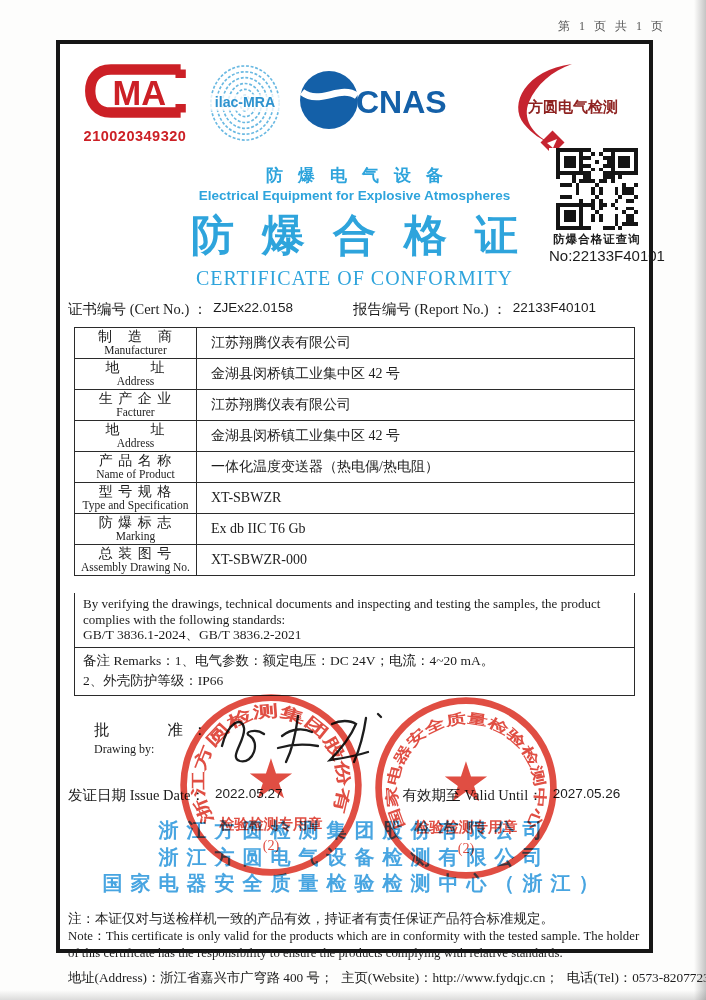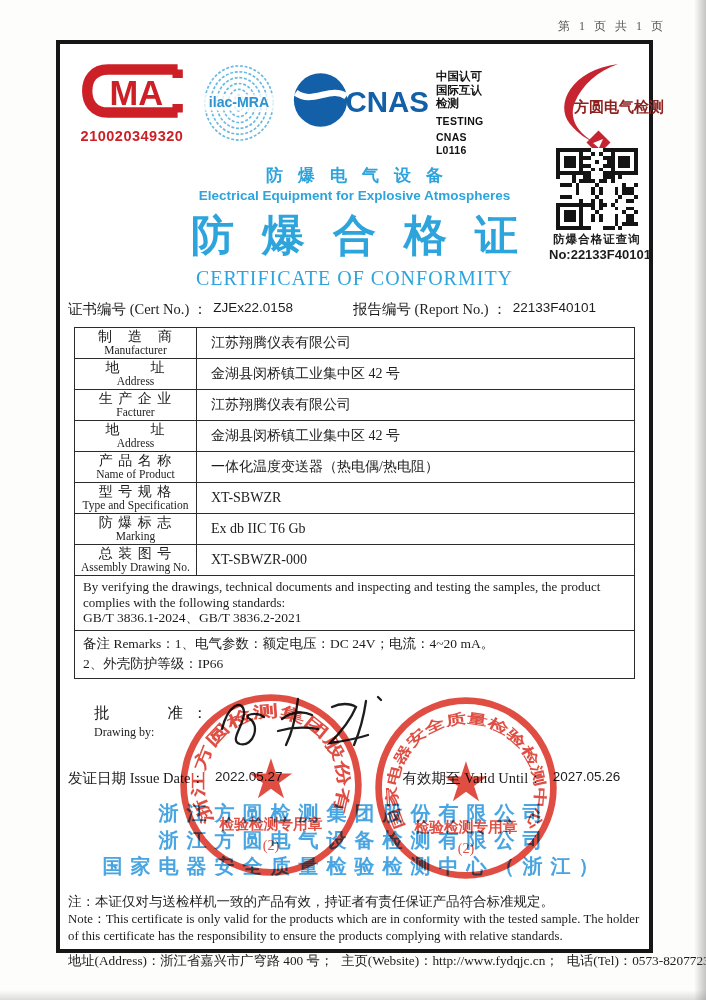--- a/index.html
+++ b/index.html
@@ -28,29 +28,29 @@
   .h-cn-small { font-size:17px; font-weight:bold; letter-spacing:15px; text-indent:15px; }
   .h-en-small { font-family:"Liberation Sans","DejaVu Sans",sans-serif; font-size:13.5px; font-weight:bold; margin-top:1px; }
   .h-cn-big { font-size:43px; font-weight:bold; letter-spacing:28px; text-indent:28px; margin-top:4px; }
   .h-en-big { font-size:20px; margin-top:2px; letter-spacing:1px; }
 
   
   .qr-box { position:absolute; right:4px; top:104px; width:96px; text-align:center; background:#fff; }
   #qr-grid { display:grid; grid-template-rows:repeat(21,1fr); grid-template-columns:repeat(21,1fr); width:82px; height:82px; margin:0 auto; background:#fff; }
   #qr-grid div { background:#141414; }
   .qr-caption { font-size:11.5px; font-weight:bold; margin-top:2px; letter-spacing:1px; }
-  .qr-number { font-size:13px; font-family:"Liberation Sans","DejaVu Sans",sans-serif;font-weight:bold; }
+  .qr-number { font-size:15px; font-family:"Liberation Sans","DejaVu Sans",sans-serif; }
 
   
   .cert-row { margin:10px 6px 0 8px; font-size:14.5px; display:flex; }
   .cert-row .grp2 { margin-left:60px; }
   .cert-row b { font-weight:normal; margin-left:6px; font-family:"Liberation Sans","DejaVu Sans",sans-serif; font-size:13.5px;}
 
   
-  .cert-table { width:561px; margin:8px auto 0 auto; border-collapse:collapse; }
+  .cert-table { width:561px; margin:8px auto 17px auto; border-collapse:collapse; }
   .cert-table td { border:1px solid #2b2b2b; height:31px; padding:1px 4px; }
   .cert-table td.lbl { width:122px; text-align:center; line-height:1.05; }
   .lbl .cn { font-size:14px; letter-spacing:1px; }
   .lbl .en { font-size:11.5px; }
   .cert-table td.val { font-size:14px; padding-left:14px; }
   .wide-box { width:561px; margin:0 auto; border:1px solid #2b2b2b; border-top:none; padding:3px 8px 4px 8px; }
   .std-cn { font-size:14px; line-height:17px; }
   .std-en { font-size:13px; line-height:15.5px; }
   .std-codes { font-size:13.5px; line-height:16px; }
   .remarks-box { }
@@ -115,27 +115,20 @@
           <text x="40" y="46.5" text-anchor="middle" font-family="Liberation Sans, sans-serif" font-weight="bold" font-size="14.5" fill="#2e93cf">ilac-MRA</text>
         </svg>
       </div>
 
       <div class="cnas-block">
         <svg width="152" height="64" viewBox="0 0 152 64">
           <circle cx="31" cy="32" r="29" fill="#1460a8"></circle>
           <path d="M4,24 C22,38 42,16 59,28" stroke="#ffffff" stroke-width="7" fill="none"></path>
           <text x="58" y="45" font-family="Liberation Sans, sans-serif" font-weight="bold" font-size="32" fill="#1460a8">CNAS</text>
         </svg>
-        <div class="cnas-side">
-          <div class="cn">中国认可</div>
-          <div class="cn">国际互认</div>
-          <div class="cn">检测</div>
-          <div class="en">TESTING</div>
-          <div class="en">CNAS L0116</div>
-        </div>
       </div>
 
       <div class="fy-block">
         <svg width="160" height="96" viewBox="0 0 160 96">
           <path d="M100,4 C54,10 36,44 52,64 C60,74 70,80 78,83 C60,74 50,58 57,42 C64,25 80,11 100,4 Z" fill="#c62430"></path>
           <rect x="72" y="74" width="17" height="17" transform="rotate(45 80.5 82.5)" fill="#c62430"></rect>
           <path d="M75,83 l10,-4 l-4,9 z" fill="#ffffff"></path>
           <text x="56" y="52" font-size="15" font-weight="bold" fill="#8e2220">方圆电气检测</text>
         </svg>
       </div>

